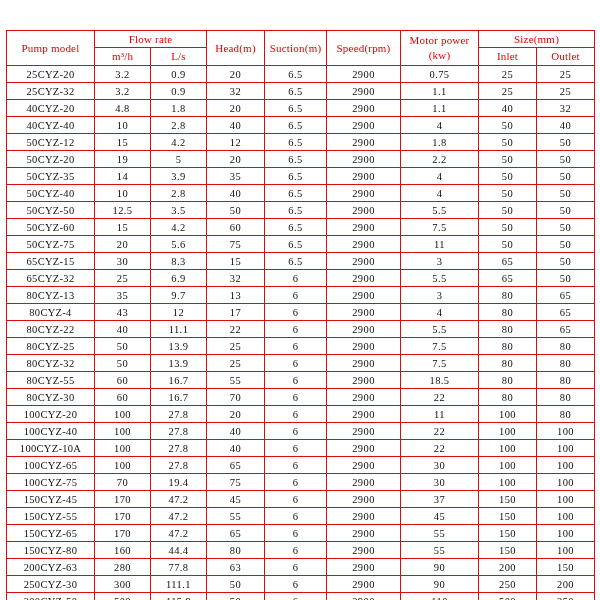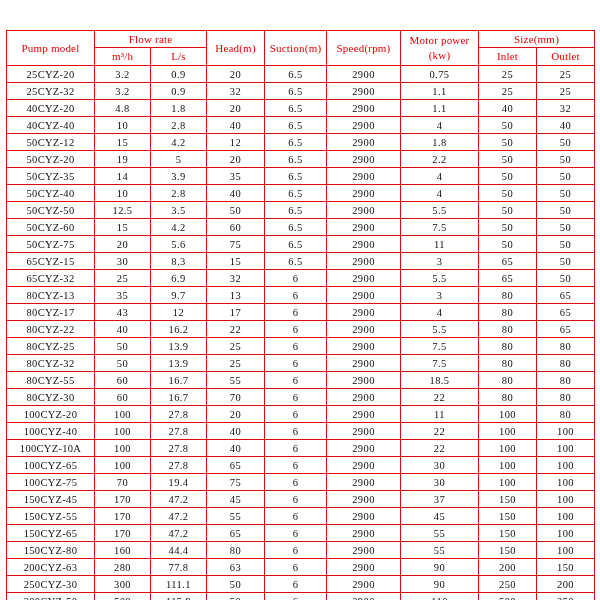--- a/index.html
+++ b/index.html
@@ -248,34 +248,34 @@
           <td>35</td>
           <td>9.7</td>
           <td>13</td>
           <td>6</td>
           <td>2900</td>
           <td>3</td>
           <td>80</td>
           <td>65</td>
         </tr>
         <tr>
-          <td class="model">80CYZ-17</td>
+          <td class="model">80CYZ-4</td>
           <td>43</td>
           <td>12</td>
           <td>17</td>
           <td>6</td>
           <td>2900</td>
           <td>4</td>
           <td>80</td>
           <td>65</td>
         </tr>
         <tr>
           <td class="model">80CYZ-22</td>
           <td>40</td>
-          <td>16.2</td>
+          <td>11.1</td>
           <td>22</td>
           <td>6</td>
           <td>2900</td>
           <td>5.5</td>
           <td>80</td>
           <td>65</td>
         </tr>
         <tr>
           <td class="model">80CYZ-25</td>
           <td>50</td>

